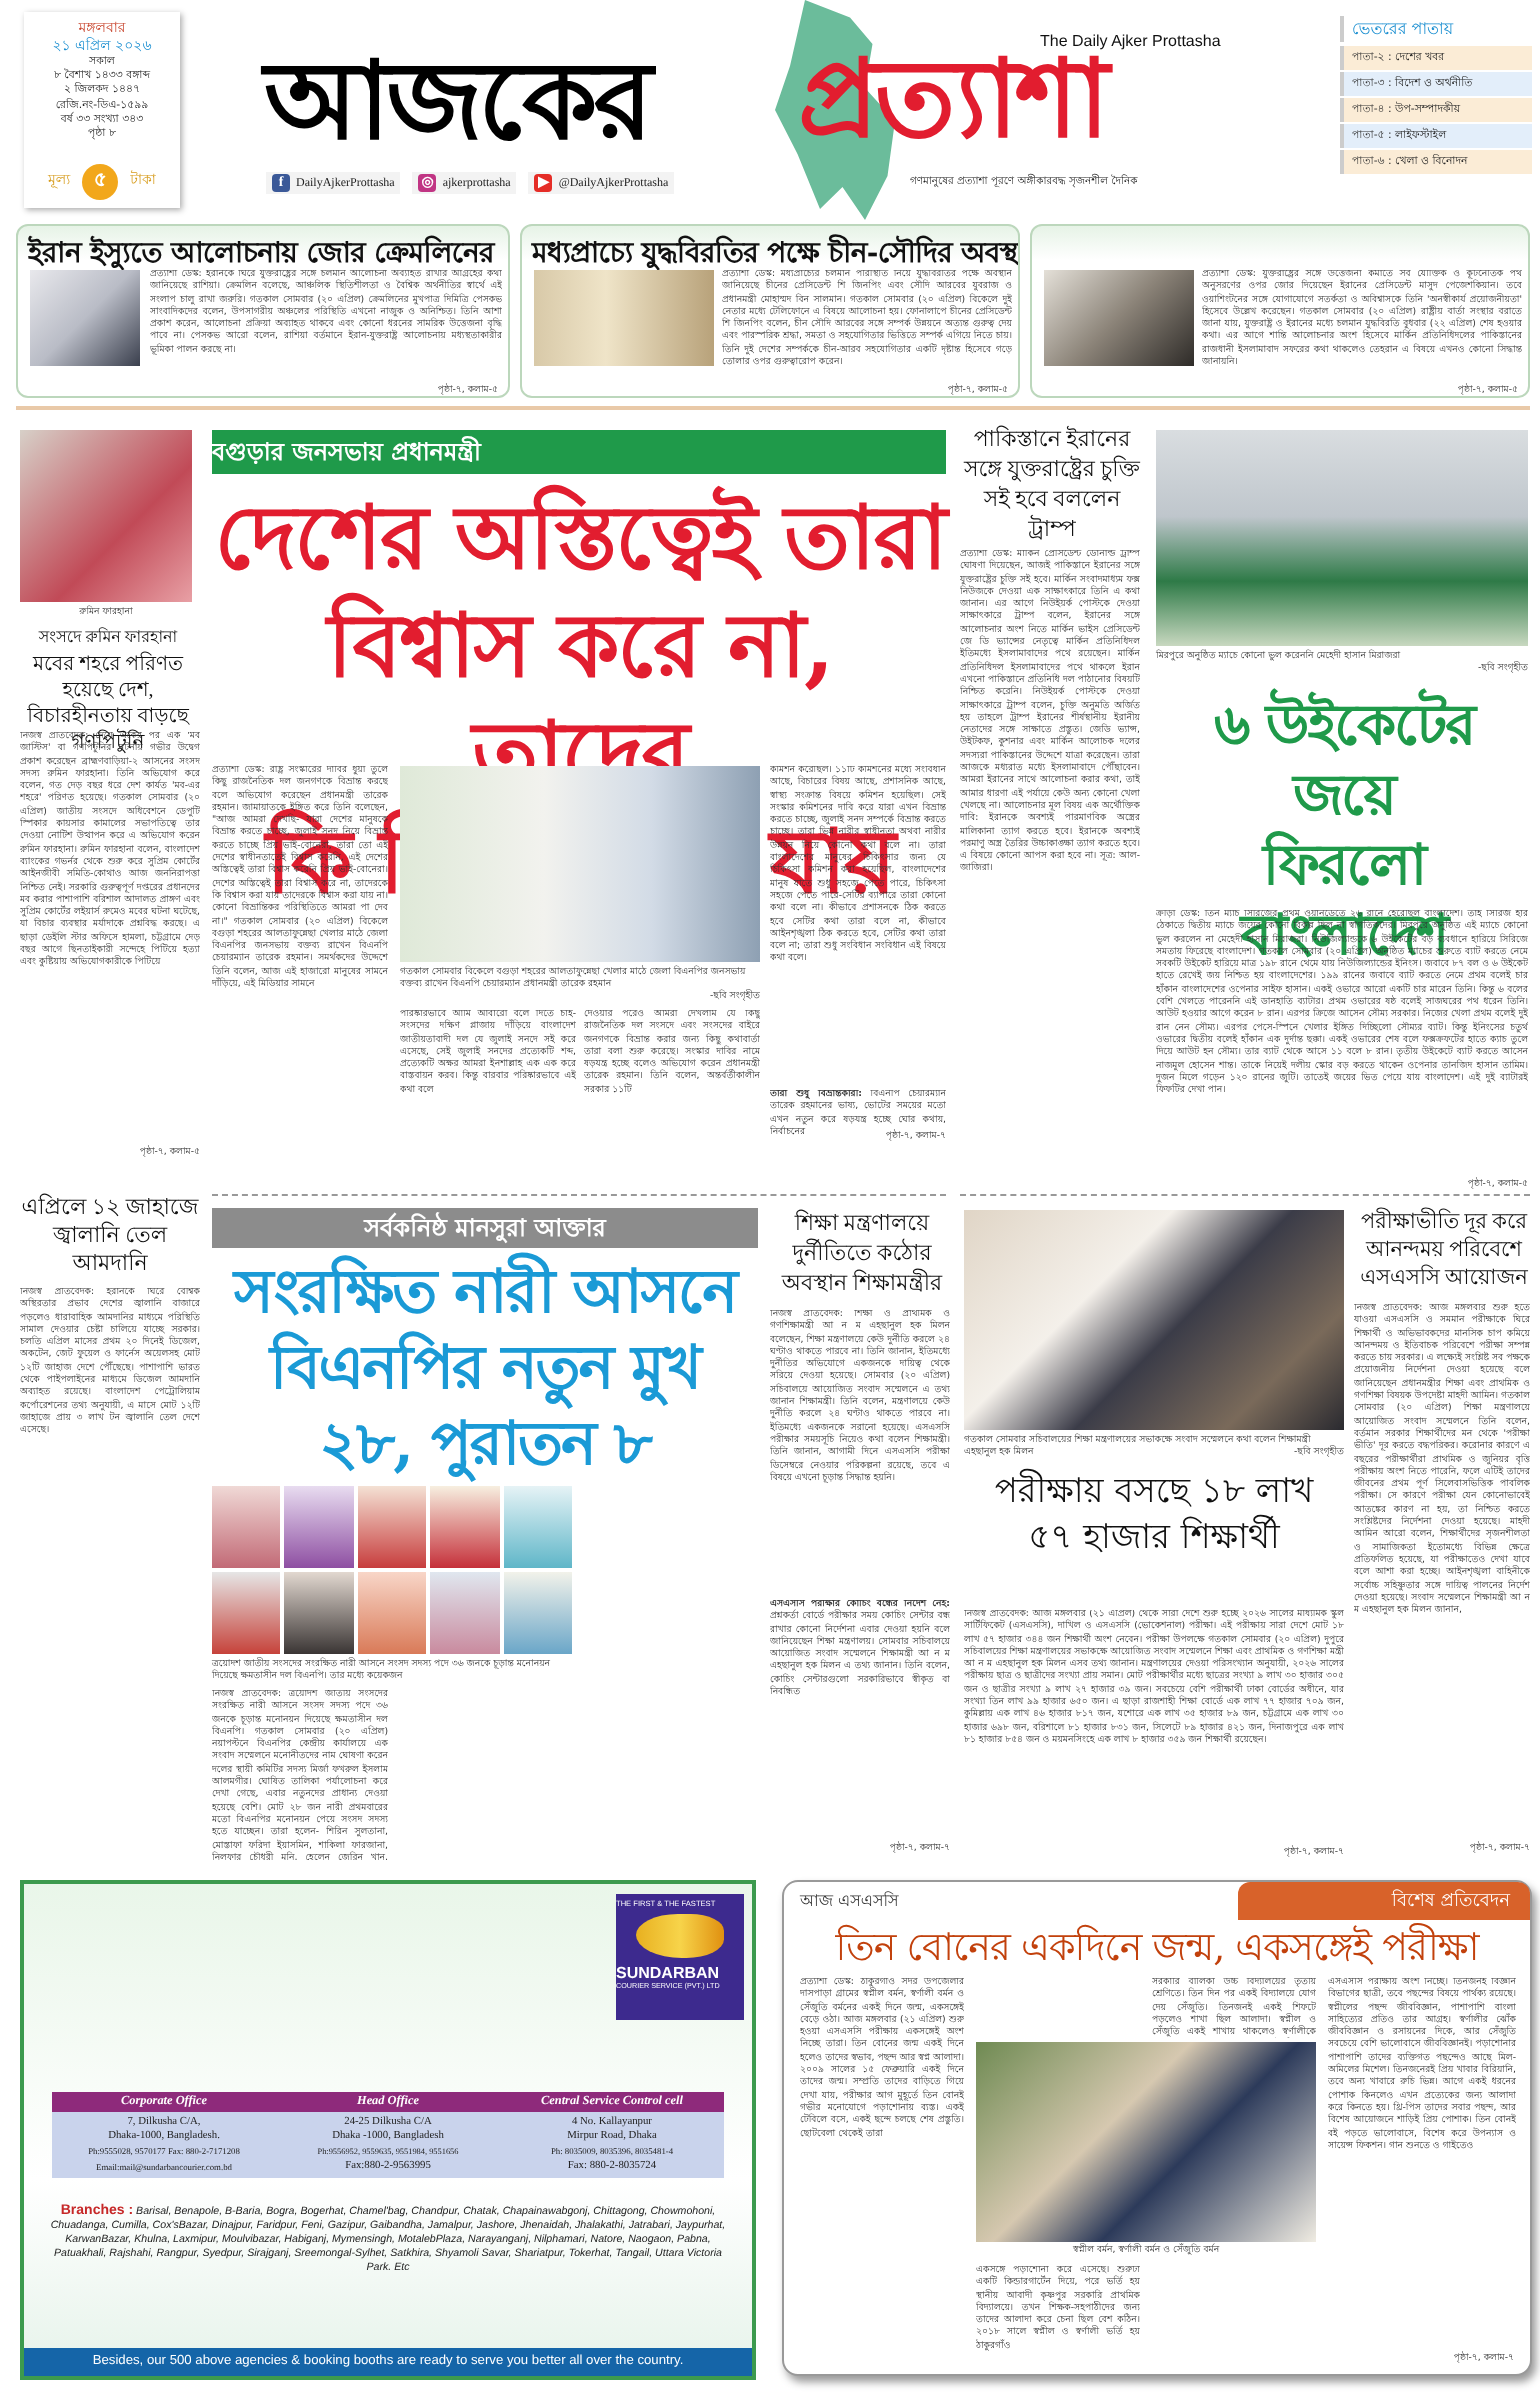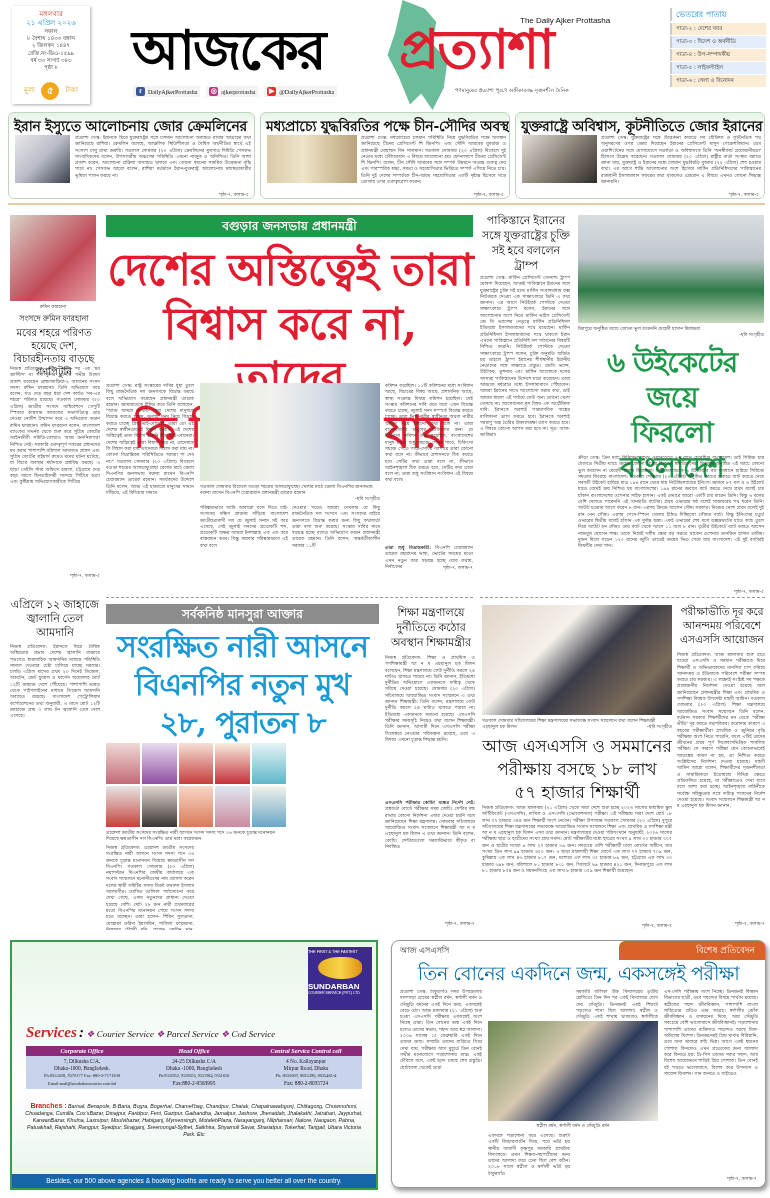--- a/index.html
+++ b/index.html
@@ -23,21 +23,21 @@
 .social span.item{display:flex;align-items:center;gap:3px;background:#f3f3f3;padding:1px 3px}
 .ic{display:inline-block;width:9px;height:9px;border-radius:2px;color:#fff;font-size:7px;line-height:9px;text-align:center;font-weight:bold}
 .inside{left:670px;top:8px;width:96px}
 .inside .ttl{color:#1b8fd1;font-size:8px;margin-bottom:2px;padding-left:4px;border-left:2px solid #ccc}
 .inside .row{font-size:5.4px;padding:2px 4px;margin-bottom:1px;border-left:2px solid #ccc}
 .inside .row .pg{color:#333}
 
 .topbox{top:112px;height:87px;border:1px solid #bcd7bc;border-radius:6px;background:linear-gradient(#e6f3e6,#fff 20%)}
 .topbox h2{font-size:14px;font-weight:bold;color:#111;padding:2px 5px;font-family:"DejaVu Serif",serif;white-space:nowrap;overflow:hidden;letter-spacing:-.3px}
 
-.banner{background:#1f9a4a;color:#fff;text-align:center;font-size:12px;font-weight:bold;line-height:22px}
+.banner{background:#1f9a4a;color:#fff;font-size:12px;font-weight:bold;line-height:22px}
 .grey-banner{background:#8c8c8c;color:#fff;text-align:center;font-size:12px;font-weight:bold;line-height:20px}
 .mainhead{color:#e21d2f;font-size:44px;line-height:54px;text-align:center;font-family:"DejaVu Serif",serif;font-weight:bold;letter-spacing:-1px}
 .bluehead{color:#1a9ad6;font-size:30px;line-height:38px;text-align:center;font-family:"DejaVu Serif",serif;font-weight:bold;letter-spacing:-1px}
 .greenhead{color:#1f9a4a;font-size:28px;line-height:35px;text-align:center;font-family:"DejaVu Serif",serif;font-weight:bold;letter-spacing:-1px}
 .blackhead{color:#111;font-size:19px;line-height:26px;text-align:center;font-family:"DejaVu Serif",serif}
 .subhead{color:#111;font-size:12px;line-height:17px;text-align:center;font-family:Liberation Serif, serif}
 .caption{font-size:4.6px;line-height:6px;color:#333}
 
 .ad{left:10px;top:940px;width:368px;height:250px;border:2px solid #3c9a4e;background:linear-gradient(#e9f6e9,#fff 60%,#e6f3ea)}
 .ad .slogan{font-family:"Liberation Serif",serif;font-style:italic;font-size:10px;text-align:center;color:#222;line-height:13px}
@@ -109,21 +109,20 @@
   <div class="abs txt" style="left:66px;top:22px;width:176px;height:62px">প্রত্যাশা ডেস্ক: ইরানকে ঘিরে যুক্তরাষ্ট্রের সঙ্গে চলমান আলোচনা অব্যাহত রাখার আগ্রহের কথা জানিয়েছে রাশিয়া। ক্রেমলিন বলেছে, আঞ্চলিক স্থিতিশীলতা ও বৈশ্বিক অর্থনীতির স্বার্থে এই সংলাপ চালু রাখা জরুরি। গতকাল সোমবার (২০ এপ্রিল) ক্রেমলিনের মুখপাত্র দিমিত্রি পেসকভ সাংবাদিকদের বলেন, উপসাগরীয় অঞ্চলের পরিস্থিতি এখনো নাজুক ও অনিশ্চিত। তিনি আশা প্রকাশ করেন, আলোচনা প্রক্রিয়া অব্যাহত থাকবে এবং কোনো ধরনের সামরিক উত্তেজনা বৃদ্ধি পাবে না। পেসকভ আরো বলেন, রাশিয়া বর্তমানে ইরান-যুক্তরাষ্ট্র আলোচনায় মধ্যস্থতাকারীর ভূমিকা পালন করছে না।</div>
   <div class="abs jump" style="right:5px;top:78px">পৃষ্ঠা-৭, কলাম-৫</div>
 </div>
 <div class="abs topbox" style="left:260px;width:250px">
   <h2>মধ্যপ্রাচ্যে যুদ্ধবিরতির পক্ষে চীন-সৌদির অবস্থান</h2>
   <div class="abs photo" style="left:6px;top:22px;width:90px;height:48px;background:linear-gradient(90deg,#d8c9a8,#efe4c8 40%,#b8a27a)"></div>
   <div class="abs txt" style="left:100px;top:22px;width:145px;height:62px">প্রত্যাশা ডেস্ক: মধ্যপ্রাচ্যের চলমান পরিস্থিতি নিয়ে যুদ্ধবিরতির পক্ষে অবস্থান জানিয়েছে চীনের প্রেসিডেন্ট শি জিনপিং এবং সৌদি আরবের যুবরাজ ও প্রধানমন্ত্রী মোহাম্মদ বিন সালমান। গতকাল সোমবার (২০ এপ্রিল) বিকেলে দুই নেতার মধ্যে টেলিফোনে এ বিষয়ে আলোচনা হয়। ফোনালাপে চীনের প্রেসিডেন্ট শি জিনপিং বলেন, চীন সৌদি আরবের সঙ্গে সম্পর্ক উন্নয়নে অত্যন্ত গুরুত্ব দেয় এবং পারস্পরিক শ্রদ্ধা, সমতা ও সহযোগিতার ভিত্তিতে সম্পর্ক এগিয়ে নিতে চায়। তিনি দুই দেশের সম্পর্ককে চীন-আরব সহযোগিতার একটি দৃষ্টান্ত হিসেবে গড়ে তোলার ওপর গুরুত্বারোপ করেন।</div>
   <div class="abs jump" style="right:5px;top:78px">পৃষ্ঠা-৭, কলাম-৫</div>
 </div>
 <div class="abs topbox" style="left:515px;width:250px">
-  <h2>যুক্তরাষ্ট্রে অবিশ্বাস, কূটনীতিতে জোর ইরানের</h2>
   <div class="abs photo" style="left:6px;top:22px;width:75px;height:48px;background:linear-gradient(135deg,#e4e0d8,#8b8378 50%,#2e2b28)"></div>
   <div class="abs txt" style="left:85px;top:22px;width:160px;height:62px">প্রত্যাশা ডেস্ক: যুক্তরাষ্ট্রের সঙ্গে উত্তেজনা কমাতে সব যৌক্তিক ও কূটনৈতিক পথ অনুসরণের ওপর জোর দিয়েছেন ইরানের প্রেসিডেন্ট মাসুদ পেজেশকিয়ান। তবে ওয়াশিংটনের সঙ্গে যোগাযোগে সতর্কতা ও অবিশ্বাসকে তিনি 'অনস্বীকার্য প্রয়োজনীয়তা' হিসেবে উল্লেখ করেছেন। গতকাল সোমবার (২০ এপ্রিল) রাষ্ট্রীয় বার্তা সংস্থার বরাতে জানা যায়, যুক্তরাষ্ট্র ও ইরানের মধ্যে চলমান যুদ্ধবিরতি বুধবার (২২ এপ্রিল) শেষ হওয়ার কথা। এর আগে শান্তি আলোচনার অংশ হিসেবে মার্কিন প্রতিনিধিদলের পাকিস্তানের রাজধানী ইসলামাবাদ সফরের কথা থাকলেও তেহরান এ বিষয়ে এখনও কোনো সিদ্ধান্ত জানায়নি।</div>
   <div class="abs jump" style="right:5px;top:78px">পৃষ্ঠা-৭, কলাম-৫</div>
 </div>
 
 <div class="abs" style="left:8px;top:203px;width:757px;height:2px;background:#e9c9a8"></div>
 
 <div class="abs photo" style="left:10px;top:215px;width:86px;height:86px;background:linear-gradient(135deg,#d7d0c8,#c14a57 60%,#e8a0a5)"></div>
 <div class="abs caption" style="left:10px;top:304px;width:86px;text-align:center">রুমিন ফারহানা</div>
 <div class="abs subhead" style="left:8px;top:313px;width:92px;font-size:8px;line-height:11px">সংসদে রুমিন ফারহানা</div>
@@ -191,43 +190,36 @@
 
 <div class="abs subhead" style="left:385px;top:605px;width:92px;font-size:11px;line-height:15px">শিক্ষা মন্ত্রণালয়ে দুর্নীতিতে কঠোর অবস্থান শিক্ষামন্ত্রীর</div>
 <div class="abs txt" style="left:385px;top:655px;width:90px;height:145px">নিজস্ব প্রতিবেদক: শিক্ষা ও প্রাথমিক ও গণশিক্ষামন্ত্রী আ ন ম এহছানুল হক মিলন বলেছেন, শিক্ষা মন্ত্রণালয়ে কেউ দুর্নীতি করলে ২৪ ঘণ্টাও থাকতে পারবে না। তিনি জানান, ইতিমধ্যে দুর্নীতির অভিযোগে একজনকে দায়িত্ব থেকে সরিয়ে দেওয়া হয়েছে। সোমবার (২০ এপ্রিল) সচিবালয়ে আয়োজিত সংবাদ সম্মেলনে এ তথ্য জানান শিক্ষামন্ত্রী। তিনি বলেন, মন্ত্রণালয়ে কেউ দুর্নীতি করলে ২৪ ঘণ্টাও থাকতে পারবে না। ইতিমধ্যে একজনকে সরানো হয়েছে। এসএসসি পরীক্ষার সময়সূচি নিয়েও কথা বলেন শিক্ষামন্ত্রী। তিনি জানান, আগামী দিনে এসএসসি পরীক্ষা ডিসেম্বরে নেওয়ার পরিকল্পনা রয়েছে, তবে এ বিষয়ে এখনো চূড়ান্ত সিদ্ধান্ত হয়নি।</div>
 <div class="abs txt" style="left:385px;top:800px;width:90px;height:118px"><b>এসএসসি পরীক্ষার কোচিং বন্ধের নির্দেশ নেই:</b> <span>প্রশ্নকর্তা বোর্ডে পরীক্ষার সময় কোচিং সেন্টার বন্ধ রাখার কোনো নির্দেশনা এবার দেওয়া হয়নি বলে জানিয়েছেন শিক্ষা মন্ত্রণালয়। সোমবার সচিবালয়ে আয়োজিত সংবাদ সম্মেলনে শিক্ষামন্ত্রী আ ন ম এহছানুল হক মিলন এ তথ্য জানান। তিনি বলেন, কোচিং সেন্টারগুলো সরকারিভাবে স্বীকৃত বা নিবন্ধিত</span></div>
 <div class="abs jump" style="left:385px;top:920px;width:90px">পৃষ্ঠা-৭, কলাম-৭</div>
 
 <div class="abs photo" style="left:482px;top:605px;width:190px;height:110px;background:linear-gradient(135deg,#e0d5c6,#f4f0ea 35%,#3b3c48 55%,#7a6a5a 80%,#2a2a30)"></div>
 <div class="abs caption" style="left:482px;top:718px;width:190px">গতকাল সোমবার সচিবালয়ের শিক্ষা মন্ত্রণালয়ের সভাকক্ষে সংবাদ সম্মেলনে কথা বলেন শিক্ষামন্ত্রী এহছানুল হক মিলন</div>
 <div class="abs caption" style="left:630px;top:724px;width:42px;text-align:right">-ছবি সংগৃহীত</div>
 <div class="abs blackhead" style="left:482px;top:735px;width:190px;font-size:17px;line-height:23px">
-  <div>আজ এসএসসি ও সমমানের</div>
   <div>পরীক্ষায় বসছে ১৮ লাখ</div>
   <div>৫৭ হাজার শিক্ষার্থী</div>
 </div>
 <div class="abs txt" style="left:482px;top:805px;width:190px;height:118px">নিজস্ব প্রতিবেদক: আজ মঙ্গলবার (২১ এপ্রিল) থেকে সারা দেশে শুরু হচ্ছে ২০২৬ সালের মাধ্যমিক স্কুল সার্টিফিকেট (এসএসসি), দাখিল ও এসএসসি (ভোকেশনাল) পরীক্ষা। এই পরীক্ষায় সারা দেশে মোট ১৮ লাখ ৫৭ হাজার ৩৪৪ জন শিক্ষার্থী অংশ নেবেন। পরীক্ষা উপলক্ষে গতকাল সোমবার (২০ এপ্রিল) দুপুরে সচিবালয়ের শিক্ষা মন্ত্রণালয়ের সভাকক্ষে আয়োজিত সংবাদ সম্মেলনে শিক্ষা এবং প্রাথমিক ও গণশিক্ষা মন্ত্রী আ ন ম এহছানুল হক মিলন এসব তথ্য জানান। মন্ত্রণালয়ের দেওয়া পরিসংখ্যান অনুযায়ী, ২০২৬ সালের পরীক্ষায় ছাত্র ও ছাত্রীদের সংখ্যা প্রায় সমান। মোট পরীক্ষার্থীর মধ্যে ছাত্রের সংখ্যা ৯ লাখ ৩০ হাজার ৩০৫ জন ও ছাত্রীর সংখ্যা ৯ লাখ ২৭ হাজার ৩৯ জন। সবচেয়ে বেশি পরীক্ষার্থী ঢাকা বোর্ডের অধীনে, যার সংখ্যা তিন লাখ ৯৯ হাজার ৬৫০ জন। এ ছাড়া রাজশাহী শিক্ষা বোর্ডে এক লাখ ৭৭ হাজার ৭০৯ জন, কুমিল্লায় এক লাখ ৪৬ হাজার ৮১৭ জন, যশোরে এক লাখ ৩৫ হাজার ৮৯ জন, চট্টগ্রামে এক লাখ ৩০ হাজার ৬৯৮ জন, বরিশালে ৮১ হাজার ৮৩১ জন, সিলেটে ৮৯ হাজার ৪২১ জন, দিনাজপুরে এক লাখ ৮১ হাজার ৮৫৪ জন ও ময়মনসিংহে এক লাখ ৮ হাজার ৩৫৯ জন শিক্ষার্থী রয়েছেন।</div>
 <div class="abs jump" style="left:482px;top:922px;width:190px">পৃষ্ঠা-৭, কলাম-৭</div>
 
 <div class="abs subhead" style="left:677px;top:605px;width:90px;font-size:10.5px;line-height:14px">পরীক্ষাভীতি দূর করে আনন্দময় পরিবেশে এসএসসি আয়োজন</div>
 <div class="abs txt" style="left:677px;top:652px;width:88px;height:265px">নিজস্ব প্রতিবেদক: আজ মঙ্গলবার শুরু হতে যাওয়া এসএসসি ও সমমান পরীক্ষাকে ঘিরে শিক্ষার্থী ও অভিভাবকদের মানসিক চাপ কমিয়ে আনন্দময় ও ইতিবাচক পরিবেশে পরীক্ষা সম্পন্ন করতে চায় সরকার। এ লক্ষ্যেই সংশ্লিষ্ট সব পক্ষকে প্রয়োজনীয় নির্দেশনা দেওয়া হয়েছে বলে জানিয়েছেন প্রধানমন্ত্রীর শিক্ষা এবং প্রাথমিক ও গণশিক্ষা বিষয়ক উপদেষ্টা মাহদী আমিন। গতকাল সোমবার (২০ এপ্রিল) শিক্ষা মন্ত্রণালয়ে আয়োজিত সংবাদ সম্মেলনে তিনি বলেন, বর্তমান সরকার শিক্ষার্থীদের মন থেকে 'পরীক্ষা ভীতি' দূর করতে বদ্ধপরিকর। করোনার কারণে এ বছরের পরীক্ষার্থীরা প্রাথমিক ও জুনিয়র বৃত্তি পরীক্ষায় অংশ নিতে পারেনি, ফলে এটিই তাদের জীবনের প্রথম পূর্ণ সিলেবাসভিত্তিক পাবলিক পরীক্ষা। সে কারণে পরীক্ষা যেন কোনোভাবেই আতঙ্কের কারণ না হয়, তা নিশ্চিত করতে সংশ্লিষ্টদের নির্দেশনা দেওয়া হয়েছে। মাহদী আমিন আরো বলেন, শিক্ষার্থীদের সৃজনশীলতা ও সামাজিকতা ইতোমধ্যে বিভিন্ন ক্ষেত্রে প্রতিফলিত হয়েছে, যা পরীক্ষাতেও দেখা যাবে বলে আশা করা হচ্ছে। আইনশৃঙ্খলা বাহিনীকে সর্বোচ্চ সহিষ্ণুতার সঙ্গে দায়িত্ব পালনের নির্দেশ দেওয়া হয়েছে। সংবাদ সম্মেলনে শিক্ষামন্ত্রী আ ন ম এহছানুল হক মিলন জানান,</div>
 <div class="abs jump" style="left:677px;top:920px;width:88px">পৃষ্ঠা-৭, কলাম-৭</div>
 
 <div class="abs ad">
   <div style="position:absolute;left:296px;top:5px;width:64px;height:63px;background:#3d2a8e;color:#fff;text-align:left;font-family:'Liberation Sans',sans-serif">
     <div style="font-size:3.8px;margin-top:3px">THE FIRST &amp; THE FASTEST</div>
     <div style="width:44px;height:22px;margin:3px auto;background:linear-gradient(90deg,#e8b020,#f7d44a,#e09010);border-radius:50% 40% 45% 55%"></div>
     <div style="font-size:8px;font-weight:bold">SUNDARBAN</div>
     <div style="font-size:3.6px">COURIER SERVICE (PVT.) LTD</div>
-  </div>
-  <div class="services" style="position:absolute;left:14px;top:82px;width:350px">
-    <b>Services</b> <b style="color:#111">:</b>
-    <span style="color:#8e2a7b">❖</span> <span>Courier Service</span>
-    <span style="color:#8e2a7b">❖</span> <span>Parcel Service</span>
-    <span style="color:#8e2a7b">❖</span> <span>Cod Service</span>
   </div>
   <div class="offices" style="position:absolute;left:0;right:0;top:104px">
     <div class="h">Corporate Office</div>
     <div class="h">Head Office</div>
     <div class="h">Central Service Control cell</div>
     <div class="b">
       <div>7, Dilkusha C/A,</div>
       <div>Dhaka-1000, Bangladesh.</div>
       <div style="font-size:4.4px">Ph:9555028, 9570177  Fax: 880-2-7171208</div>
       <div style="font-size:4.4px">Email:mail@sundarbancourier.com.bd</div>
@@ -247,21 +239,21 @@
   </div>
   <div class="branches" style="position:absolute;left:0;right:0;top:156px">
     <b>Branches :</b> <span>Barisal, Benapole, B-Baria, Bogra, Bogerhat, Chamel'bag, Chandpur, Chatak, Chapainawabgonj, Chittagong, Chowmohoni, Chuadanga, Cumilla, Cox'sBazar, Dinajpur, Faridpur, Feni, Gazipur, Gaibandha, Jamalpur, Jashore, Jhenaidah, Jhalakathi, Jatrabari, Jaypurhat, KarwanBazar, Khulna, Laxmipur, Moulvibazar, Habiganj, Mymensingh, MotalebPlaza, Narayanganj, Nilphamari, Natore, Naogaon, Pabna, Patuakhali, Rajshahi, Rangpur, Syedpur, Sirajganj, Sreemongal-Sylhet, Satkhira, Shyamoli Savar, Shariatpur, Tokerhat, Tangail, Uttara Victoria Park. Etc</span>
   </div>
   <div class="foot">Besides, our 500 above agencies &amp; booking booths are ready to serve you better all over the country.</div>
 </div>
 
 <div class="abs sherbox">
   <div style="position:absolute;left:8px;top:3px;font-size:8px;color:#333">আজ এসএসসি</div>
   <div class="tag-orange">বিশেষ প্রতিবেদন</div>
-  <div style="position:absolute;left:0;right:0;top:18px;text-align:center;font-size:19px;font-family:'DejaVu Serif',serif;color:#0369a1;white-space:nowrap;letter-spacing:-.5px">তিন বোনের একদিনে জন্ম, একসঙ্গেই পরীক্ষা</div>
+  <div style="position:absolute;left:0;right:0;top:18px;text-align:center;font-size:19px;font-family:'DejaVu Serif',serif;color:#c2410c;white-space:nowrap;letter-spacing:-.5px">তিন বোনের একদিনে জন্ম, একসঙ্গেই পরীক্ষা</div>
   <div class="txt" style="position:absolute;left:8px;top:48px;width:82px;height:192px">প্রত্যাশা ডেস্ক: ঠাকুরগাঁও সদর উপজেলার দাসপাড়া গ্রামের স্বপ্নীল বর্মন, স্বর্ণালী বর্মন ও সেঁজুতি বর্মনের একই দিনে জন্ম, একসঙ্গেই বেড়ে ওঠা। আজ মঙ্গলবার (২১ এপ্রিল) শুরু হওয়া এসএসসি পরীক্ষায় একসঙ্গেই অংশ নিচ্ছে তারা। তিন বোনের জন্ম একই দিনে হলেও তাদের স্বভাব, পছন্দ আর স্বপ্ন আলাদা। ২০০৯ সালের ১৫ ফেব্রুয়ারি একই দিনে তাদের জন্ম। সম্প্রতি তাদের বাড়িতে গিয়ে দেখা যায়, পরীক্ষার আগ মুহূর্তে তিন বোনই গভীর মনোযোগে পড়াশোনায় ব্যস্ত। একই টেবিলে বসে, একই ছন্দে চলছে শেষ প্রস্তুতি। ছোটবেলা থেকেই তারা</div>
   <div class="txt" style="position:absolute;left:96px;top:48px;width:82px;height:30px"></div>
   <div class="photo" style="position:absolute;left:96px;top:80px;width:170px;height:100px;background:linear-gradient(135deg,#6e8a52,#d6c8b0 40%,#2c3a5a 60%,#f0ece2)"></div>
   <div class="caption" style="position:absolute;left:96px;top:182px;width:170px;text-align:center">স্বপ্নীল বর্মন, স্বর্ণালী বর্মন ও সেঁজুতি বর্মন</div>
   <div class="txt" style="position:absolute;left:96px;top:192px;width:82px;height:48px">একসঙ্গে পড়াশোনা করে এসেছে। শুরুটা একটি কিন্ডারগার্টেন দিয়ে, পরে ভর্তি হয় স্থানীয় আবাদী কৃষ্ণপুর সরকারি প্রাথমিক বিদ্যালয়ে। তখন শিক্ষক-সহপাঠীদের জন্য তাদের আলাদা করে চেনা ছিল বেশ কঠিন। ২০১৮ সালে স্বপ্নীল ও স্বর্ণালী ভর্তি হয় ঠাকুরগাঁও</div>
   <div class="txt" style="position:absolute;left:184px;top:48px;width:82px;height:30px">সরকারি বালিকা উচ্চ বিদ্যালয়ের তৃতীয় শ্রেণিতে। তিন দিন পর একই বিদ্যালয়ে যোগ দেয় সেঁজুতি। তিনজনই একই শিফটে পড়লেও শাখা ছিল আলাদা। স্বপ্নীল ও সেঁজুতি একই শাখায় থাকলেও স্বর্ণালীকে পড়তে হয়েছে অন্য শাখায়। সেই বিদ্যালয় থেকেই এবার তারা</div>
   <div class="txt" style="position:absolute;left:184px;top:192px;width:82px;height:48px"></div>
   <div class="txt" style="position:absolute;left:272px;top:48px;width:94px;height:186px">এসএসসি পরীক্ষায় অংশ নিচ্ছে। তিনজনই বিজ্ঞান বিভাগের ছাত্রী, তবে পছন্দের বিষয়ে পার্থক্য রয়েছে। স্বপ্নীলের পছন্দ জীববিজ্ঞান, পাশাপাশি বাংলা সাহিত্যের প্রতিও তার আগ্রহ। স্বর্ণালীর ঝোঁক জীববিজ্ঞান ও রসায়নের দিকে, আর সেঁজুতি সবচেয়ে বেশি ভালোবাসে জীববিজ্ঞানই। পড়াশোনার পাশাপাশি তাদের ব্যক্তিগত পছন্দেও আছে মিল-অমিলের মিশেল। তিনজনেরই প্রিয় খাবার বিরিয়ানি, তবে অন্য খাবারে রুচি ভিন্ন। আগে একই ধরনের পোশাক কিনলেও এখন প্রত্যেকের জন্য আলাদা করে কিনতে হয়। থ্রি-পিস তাদের সবার পছন্দ, আর বিশেষ আয়োজনে শাড়িই প্রিয় পোশাক। তিন বোনই বই পড়তে ভালোবাসে, বিশেষ করে উপন্যাস ও সায়েন্স ফিকশন। গান শুনতে ও গাইতেও</div>
   <div class="jump" style="position:absolute;right:8px;top:234px">পৃষ্ঠা-৭, কলাম-৭</div>
 </div>

